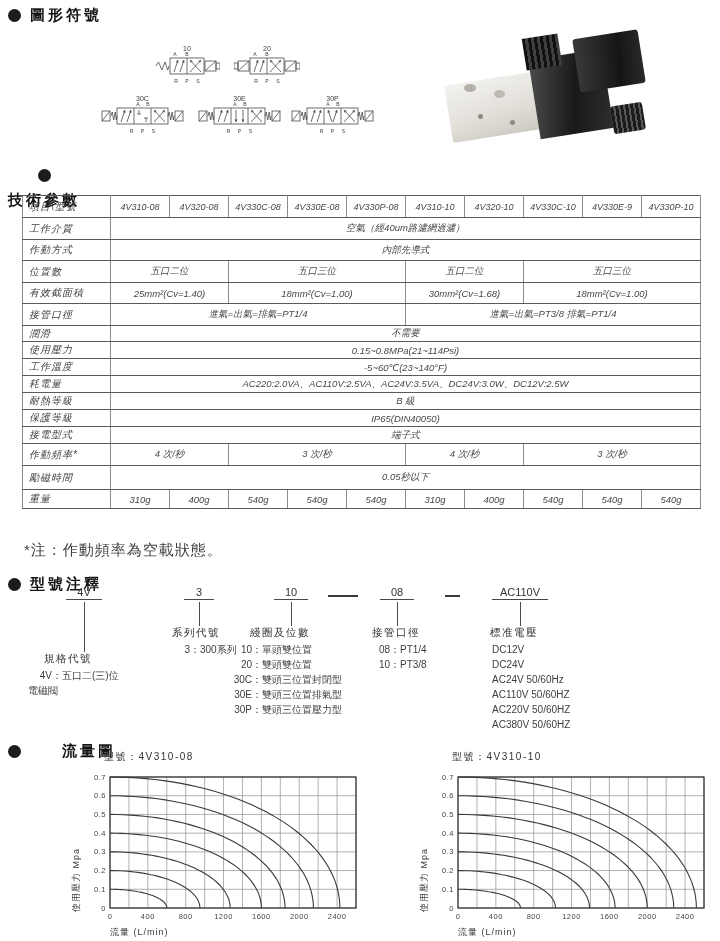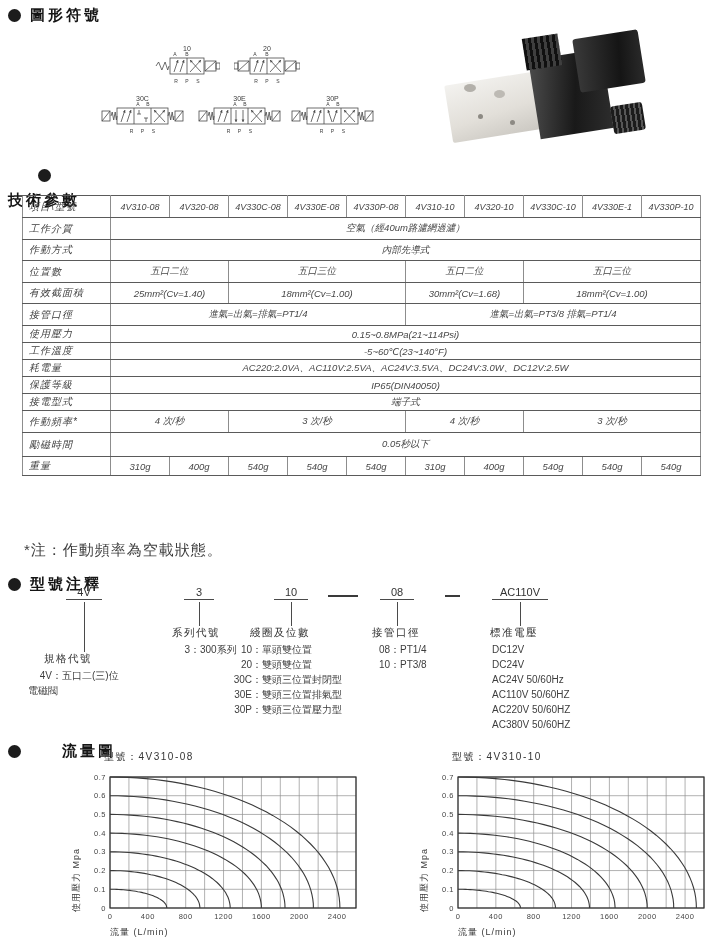--- a/index.html
+++ b/index.html
@@ -226,21 +226,21 @@
         <tr style="height:22px">
           <td class="lbl">項目\型號</td>
           <td class="model">4V310-08</td>
           <td class="model">4V320-08</td>
           <td class="model">4V330C-08</td>
           <td class="model">4V330E-08</td>
           <td class="model">4V330P-08</td>
           <td class="model">4V310-10</td>
           <td class="model">4V320-10</td>
           <td class="model">4V330C-10</td>
-          <td class="model">4V330E-1</td>
+          <td class="model">4V330E-9</td>
           <td class="model">4V330P-10</td>
         </tr>
         <tr style="height:22px">
           <td class="lbl">工作介質</td>
           <td colspan="10">空氣（經40um路濾網過濾）</td>
         </tr>
         <tr style="height:21px">
           <td class="lbl">作動方式</td>
           <td colspan="10">內部先導式</td>
         </tr>
@@ -256,31 +256,39 @@
           <td colspan="2">25mm²(Cv=1.40)</td>
           <td colspan="3">18mm²(Cv=1.00)</td>
           <td colspan="2">30mm²(Cv=1.68)</td>
           <td colspan="3">18mm²(Cv=1.00)</td>
         </tr>
         <tr style="height:22px">
           <td class="lbl">接管口徑</td>
           <td colspan="5">進氣=出氣=排氣=PT1/4</td>
           <td colspan="5">進氣=出氣=PT3/8  排氣=PT1/4</td>
         </tr>
+        <tr style="height:16px">
+          <td class="lbl">潤滑</td>
+          <td colspan="10">不需要</td>
+        </tr>
         <tr style="height:17px">
           <td class="lbl">使用壓力</td>
           <td colspan="10">0.15~0.8MPa(21~114Psi)</td>
         </tr>
         <tr style="height:17px">
           <td class="lbl">工作溫度</td>
           <td colspan="10">-5~60℃(23~140°F)</td>
         </tr>
         <tr style="height:17px">
           <td class="lbl">耗電量</td>
           <td colspan="10">AC220:2.0VA、AC110V:2.5VA、AC24V:3.5VA、DC24V:3.0W、DC12V:2.5W</td>
+        </tr>
+        <tr style="height:17px">
+          <td class="lbl">耐熱等級</td>
+          <td colspan="10">B 級</td>
         </tr>
         <tr style="height:17px">
           <td class="lbl">保護等級</td>
           <td colspan="10">IP65(DIN40050)</td>
         </tr>
         <tr style="height:17px">
           <td class="lbl">接電型式</td>
           <td colspan="10">端子式</td>
         </tr>
         <tr style="height:22px">

